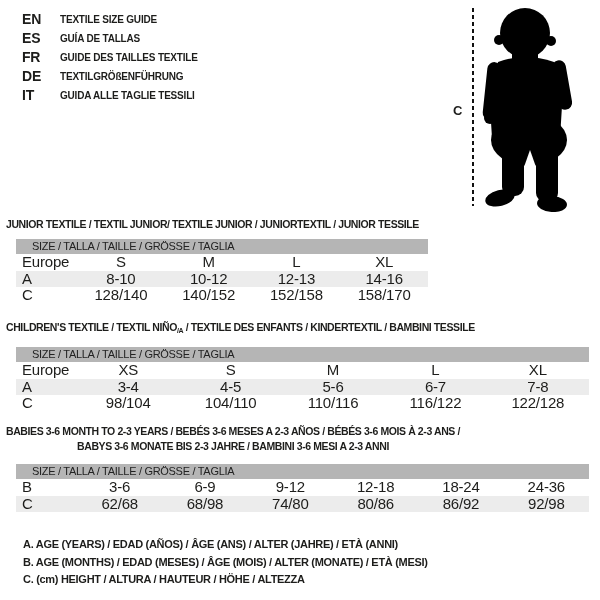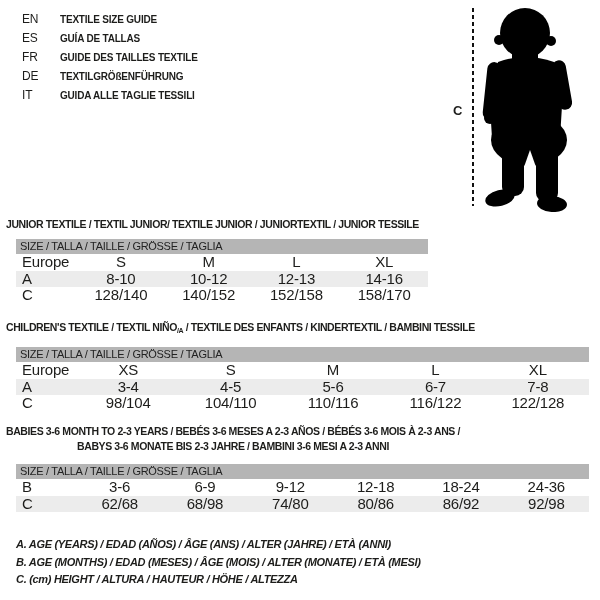--- a/index.html
+++ b/index.html
@@ -3,21 +3,21 @@
 <meta charset="utf-8">
 <style>
   html,body{margin:0;padding:0;background:#fff;}
   .page{
     position:relative;width:600px;height:600px;background:#ffffff;
     font-family:"Liberation Sans",sans-serif;color:#1d1d1b;overflow:hidden;
   }
   
   .langs{position:absolute;left:22px;top:10px;}
   .lang-row{display:flex;height:19px;line-height:19px;}
-  .lang-code{width:38px;font-weight:normal;font-size:12px;letter-spacing:-0.2px;}
+  .lang-code{width:38px;font-weight:bold;font-size:14px;letter-spacing:-0.2px;}
   .lang-text{font-weight:bold;font-size:10px;letter-spacing:-0.2px;white-space:nowrap;}
   
   .c-label{position:absolute;left:453px;top:103px;font-weight:bold;font-size:13px;}
   .dash-line{
     position:absolute;left:472px;top:8px;width:2px;height:198px;
     background:repeating-linear-gradient(to bottom,#111 0 4px,transparent 4px 7px);
   }
   .toddler{position:absolute;left:478px;top:6px;width:118px;height:206px;}
   
   .sec-title{
@@ -25,29 +25,29 @@
     letter-spacing:-0.4px;white-space:nowrap;line-height:15px;
   }
   .t-junior{top:217px;}
   .t-children{top:320px;}
   .t-babies{top:424px;text-align:center;}
   .tbl{position:absolute;left:16px;}
   .tbl-junior{top:239px;width:412px;}
   .tbl-children{top:347px;width:573px;}
   .tbl-babies{top:464px;width:573px;}
   .tbl-bar{
-    background:#b5b5b5;height:15px;line-height:15px;padding-left:4px;
+    background:#b5b5b5;height:15px;line-height:15px;padding-left:16px;
     font-size:11px;letter-spacing:-0.3px;color:#222;white-space:nowrap;
   }
   .trow{display:flex;height:16.5px;line-height:16.5px;font-size:15px;letter-spacing:-0.2px;}
   .trow.shaded{background:#ececec;}
   .rlabel{width:61px;padding-left:6px;box-sizing:border-box;flex:none;}
   .cell{flex:1;text-align:center;}
   
-  .legend{position:absolute;left:16px;top:536px;font-style:italic;}
+  .legend{position:absolute;left:23px;top:536px;}
   .legend-line{
     font-weight:bold;font-size:11px;letter-spacing:-0.3px;
     height:17.5px;line-height:17.5px;white-space:nowrap;
   }
   .sub{font-size:7px;vertical-align:-2px;}
 </style>
 </head>
 <body>
 
 <div class="page">

